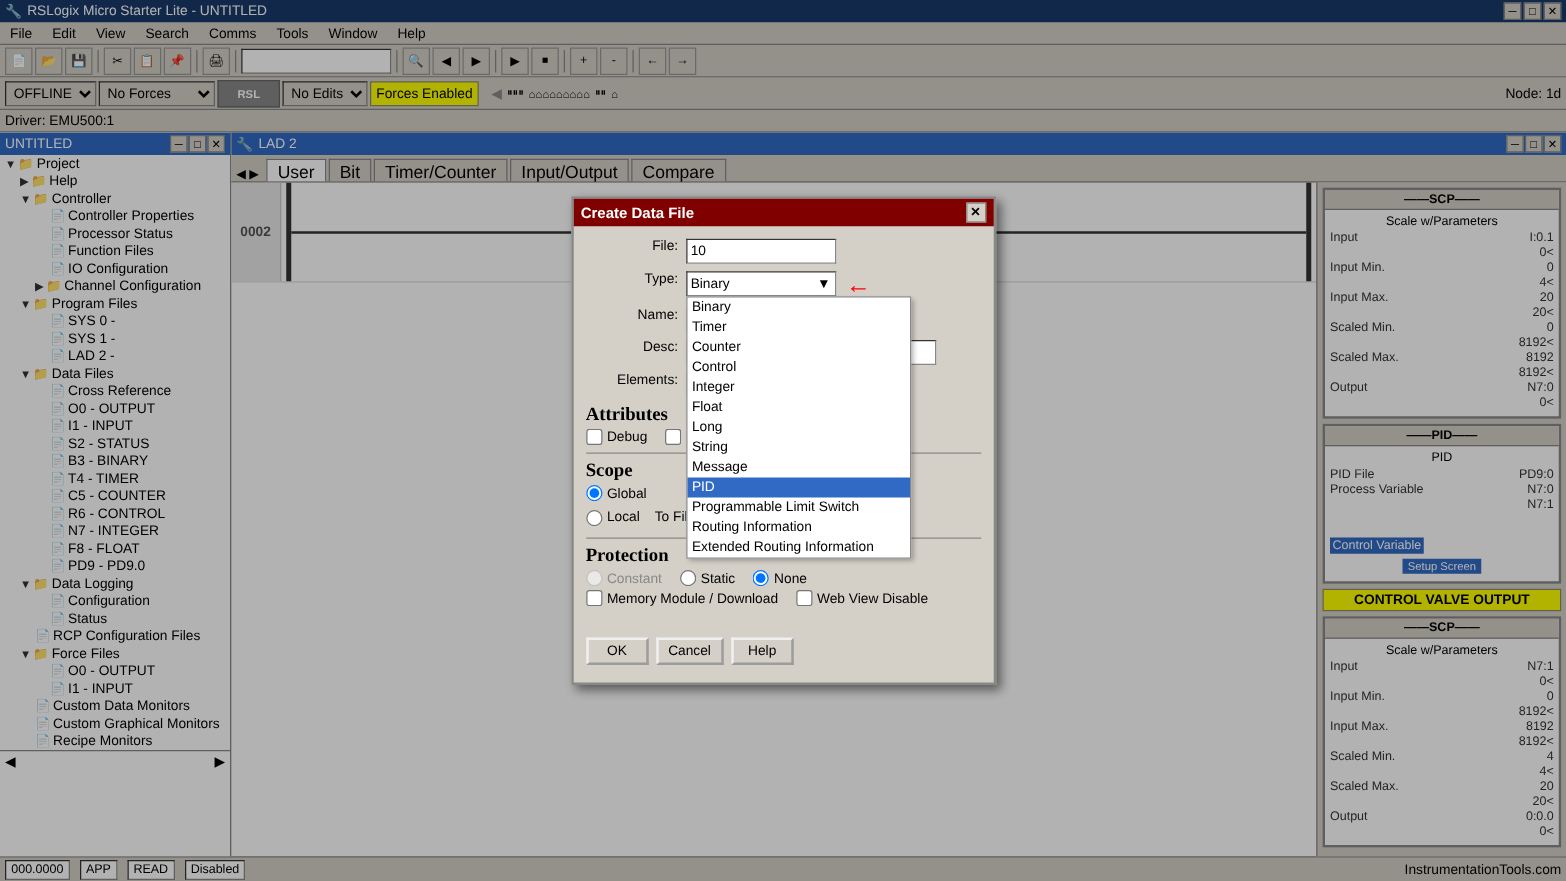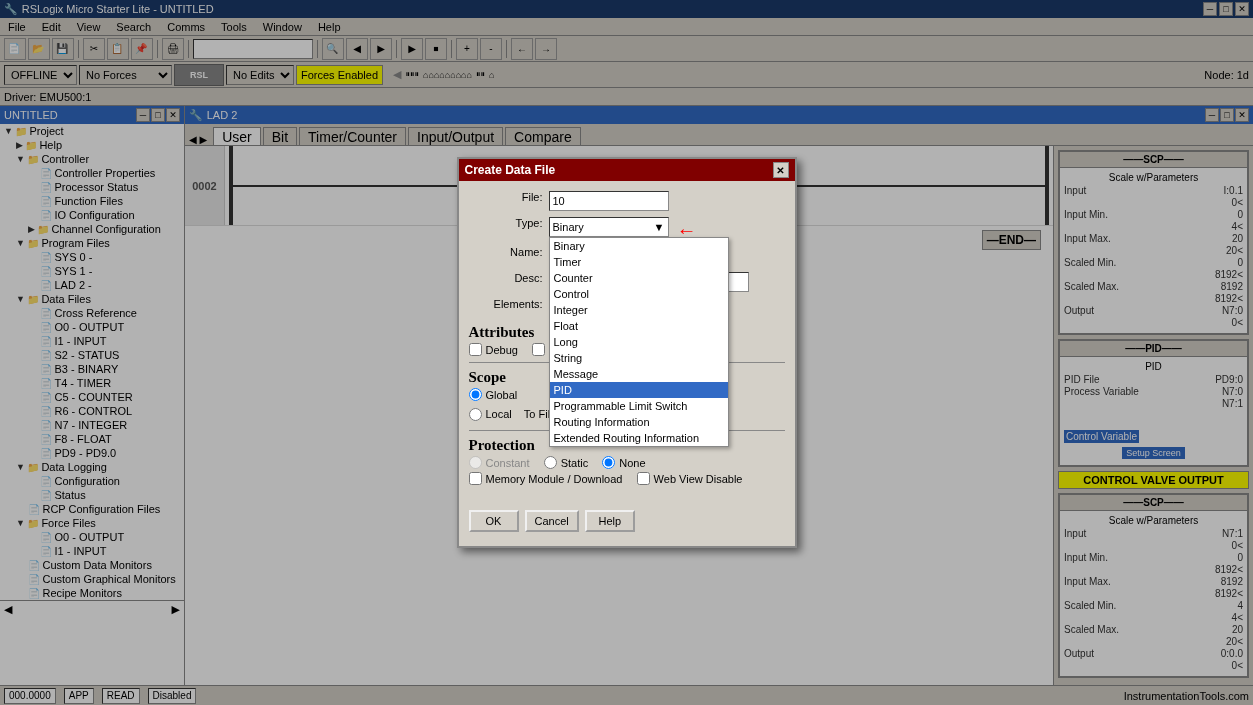--- a/index.html
+++ b/index.html
@@ -399,26 +399,20 @@
 
           <div style="display:flex; min-height: 80px; border-bottom: 1px solid #ddd;">
             <div class="side-numbers">0002</div>
             <div style="flex:1; display:flex; align-items:center; padding: 0 4px;">
               <div style="width:4px; background:#333; height:100%; min-height:75px;"></div>
               <div style="flex:1; height:2px; background:#333;"></div>
               <div style="width:4px; background:#333; height:100%; min-height:75px;"></div>
             </div>
           </div>
 
-          <div style="display:flex; min-height: 20px; padding: 4px;">
-            <div style="width:40px;"></div>
-            <div style="flex:1; display:flex; align-items:center; justify-content:flex-end; padding-right:8px;">
-              <span style="font-weight:bold; font-size:12px; background:#d4d0c8; padding:2px 4px; border: 1px solid #888;">—END—</span>
-            </div>
-          </div>
         </div>
 
         <div class="ladder-right-info">
 
           <div class="info-box">
             <div class="info-title">——SCP——</div>
             <div style="font-size:10px; text-align:center; margin-bottom:2px;">Scale w/Parameters</div>
             <div class="info-row">
                 <span class="info-label">Input</span>
                 <span class="info-value">I:0.1</span>

